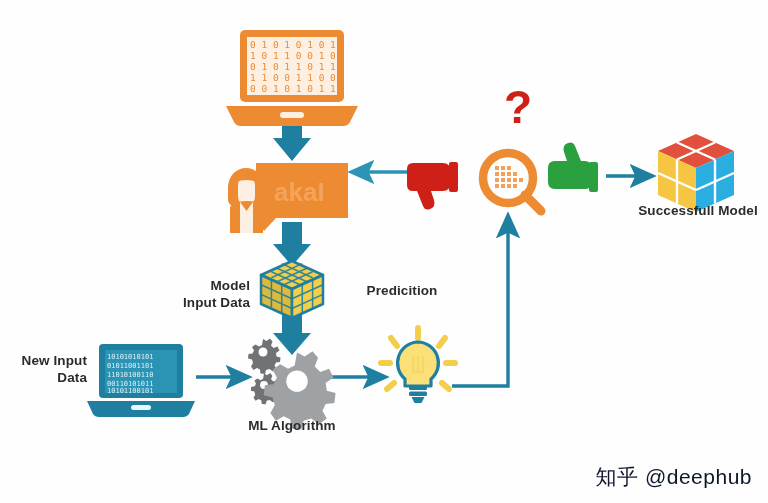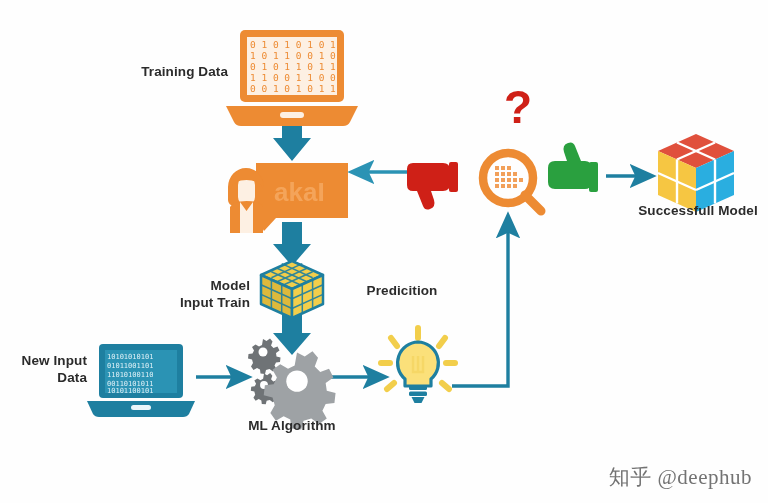--- a/index.html
+++ b/index.html
@@ -30,23 +30,23 @@
     white-space: pre-line;
     text-align: center;
   }
   .label.right { text-align: right; }
 
   
   #watermark {
     position: absolute;
     right: 16px;
     bottom: 12px;
-    font-family: Liberation Serif, serif;
+    font-family: Liberation Sans, sans-serif;
     font-size: 21px;
-    color: #737373;
+    color: #0f172a;
     letter-spacing: 0.5px;
     user-select: none;
   }
   svg { display: block; overflow: visible; }
 </style>
 </head>
 <body>
 
 <div id="canvas">
 
@@ -269,25 +269,24 @@
 
       <path d="M38,-27 L0,-10 L0,34 L38,17 Z" fill="#2aaee0"></path>
       <g stroke="#ffffff" stroke-width="2.4" fill="none">
         <path d="M38,-5 L0,12"></path>
           <path d="M19,-18.5 L19,25.5"></path>
       </g>
     </g>
 
   </svg>
 
-  <div class="label right" style="left:118px; top:64px; width:110px;">Training Data</div>
 
 
   <div class="label right" style="left:140px; top:278px; width:110px;">Model
-Input Train</div>
+Input Data</div>
 
   <div class="label right" style="left:-8px; top:353px; width:95px;">New Input
 Data</div>
 
   <div class="label" style="left:222px; top:418px; width:140px;">ML  Algorithm</div>
 
   <div class="label" style="left:342px; top:283px; width:120px;">Predicition</div>
 
   <div class="label" style="left:608px; top:203px; width:180px;">Successfull Model</div>
 

